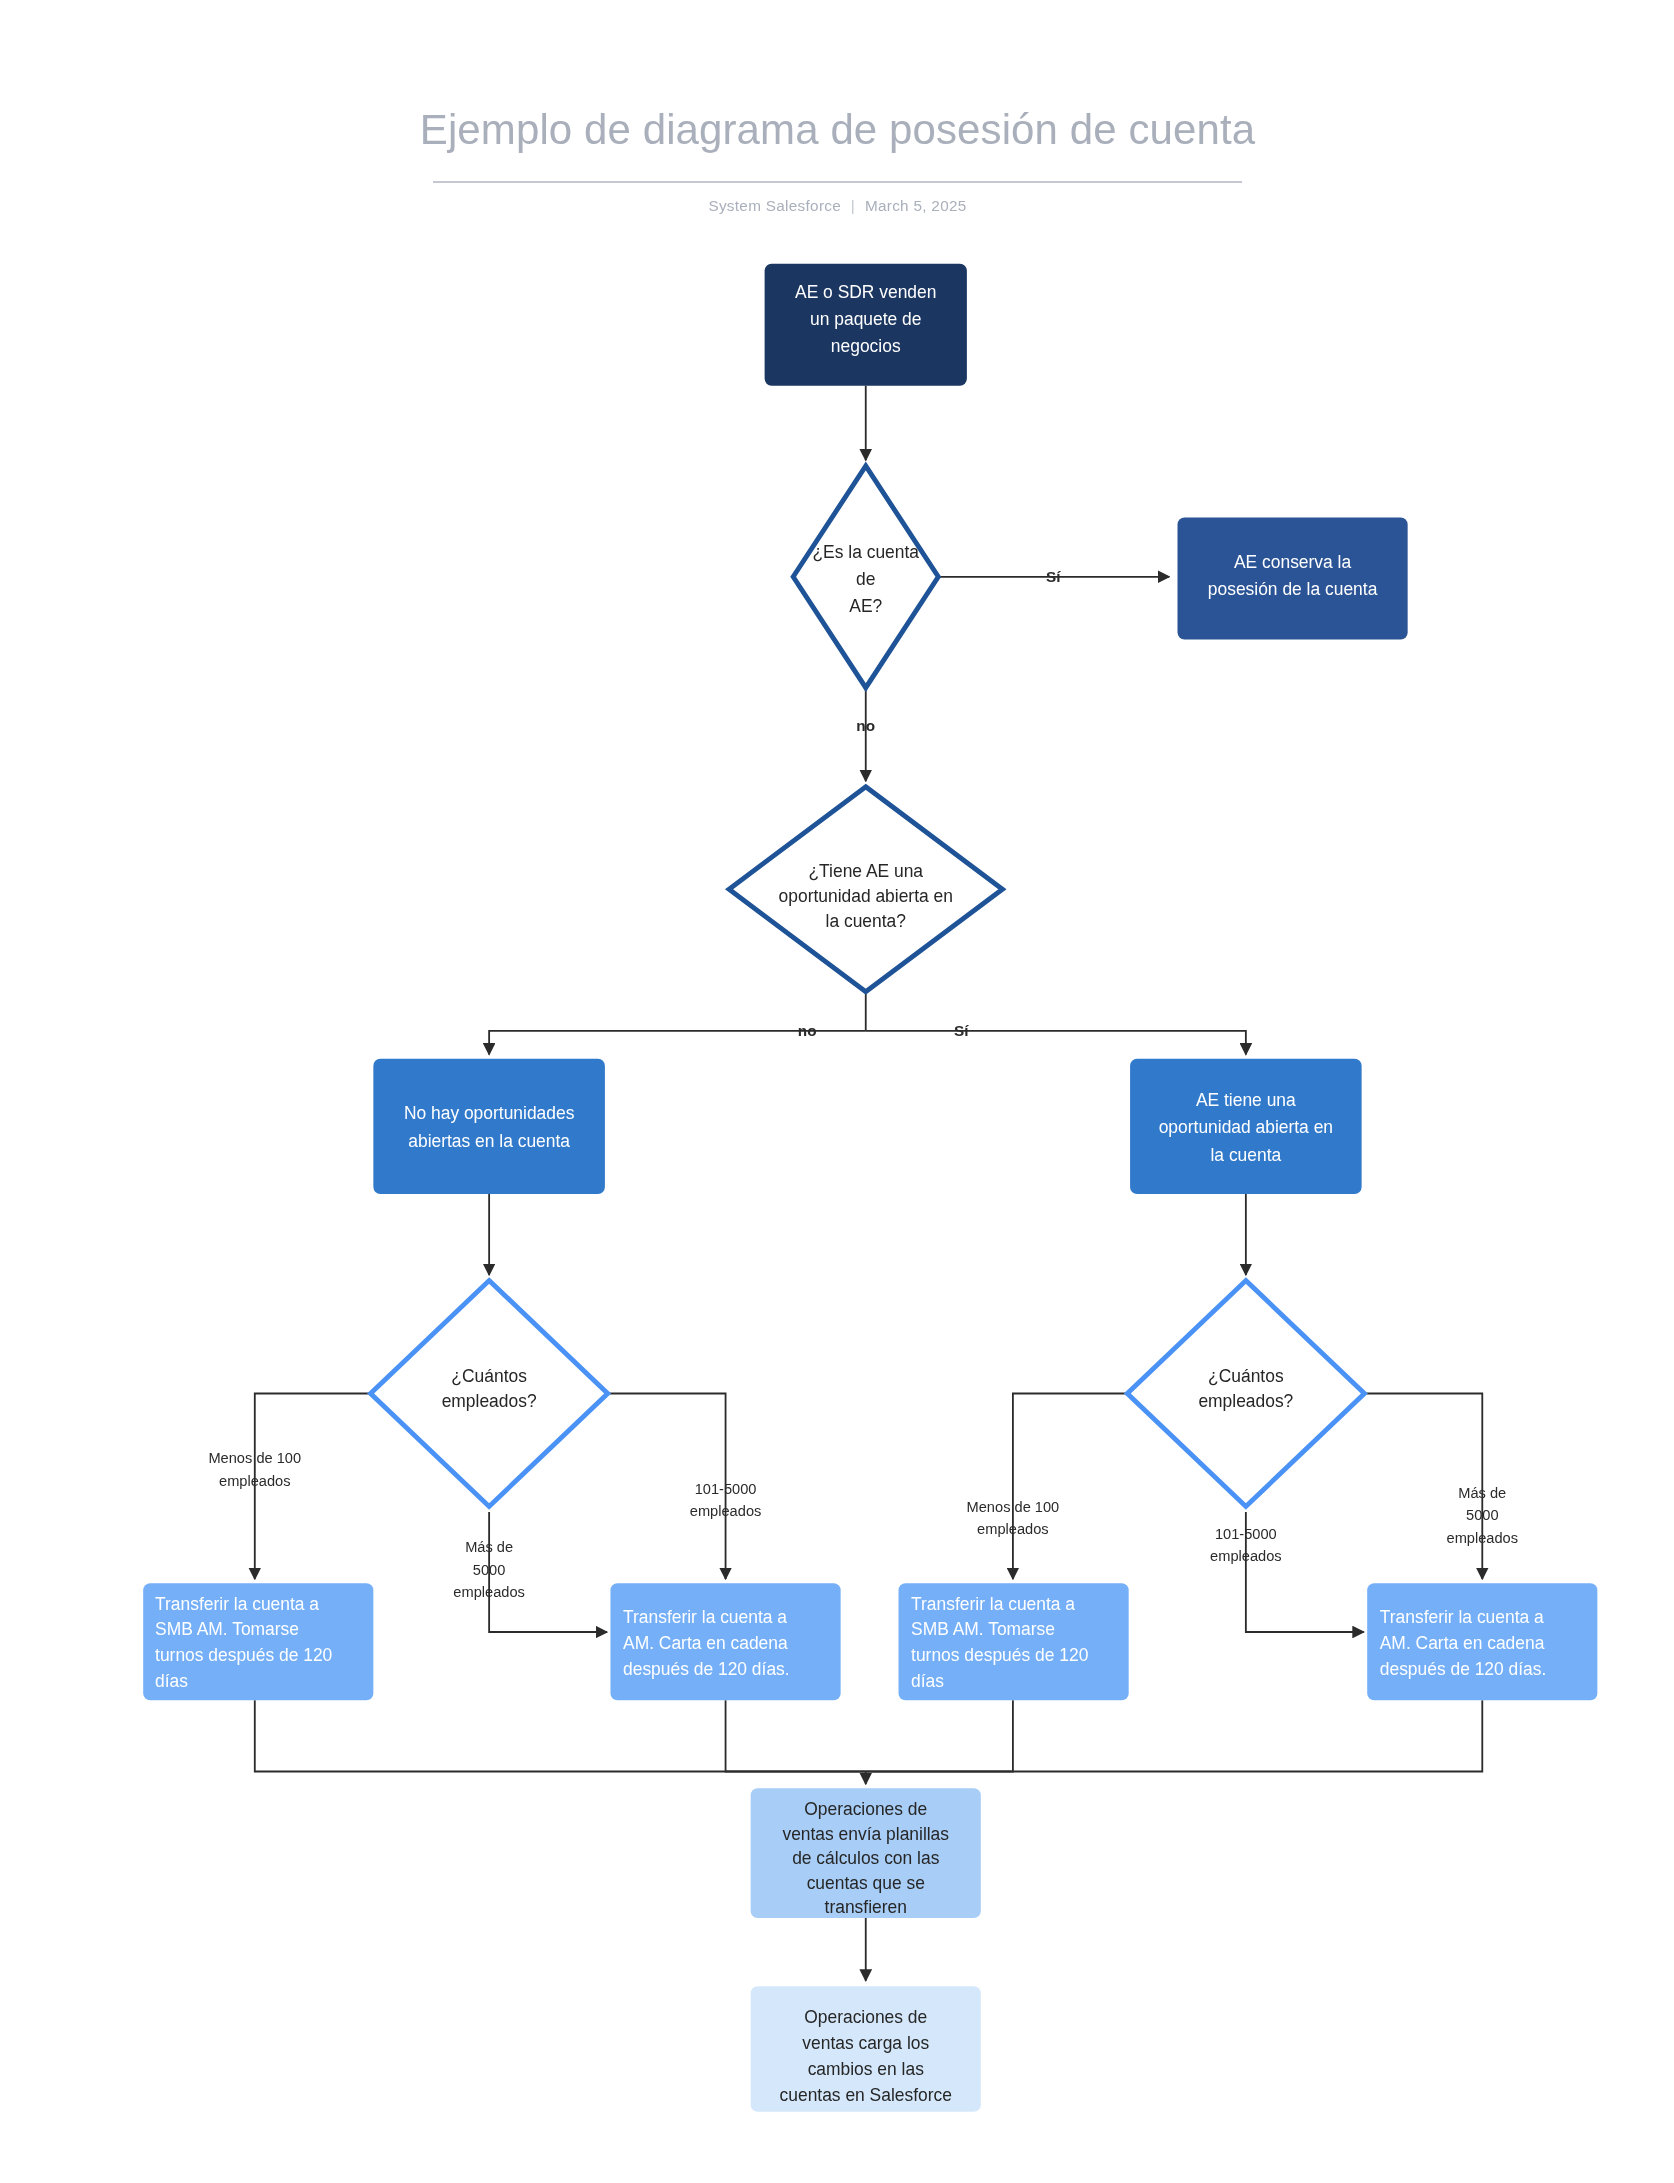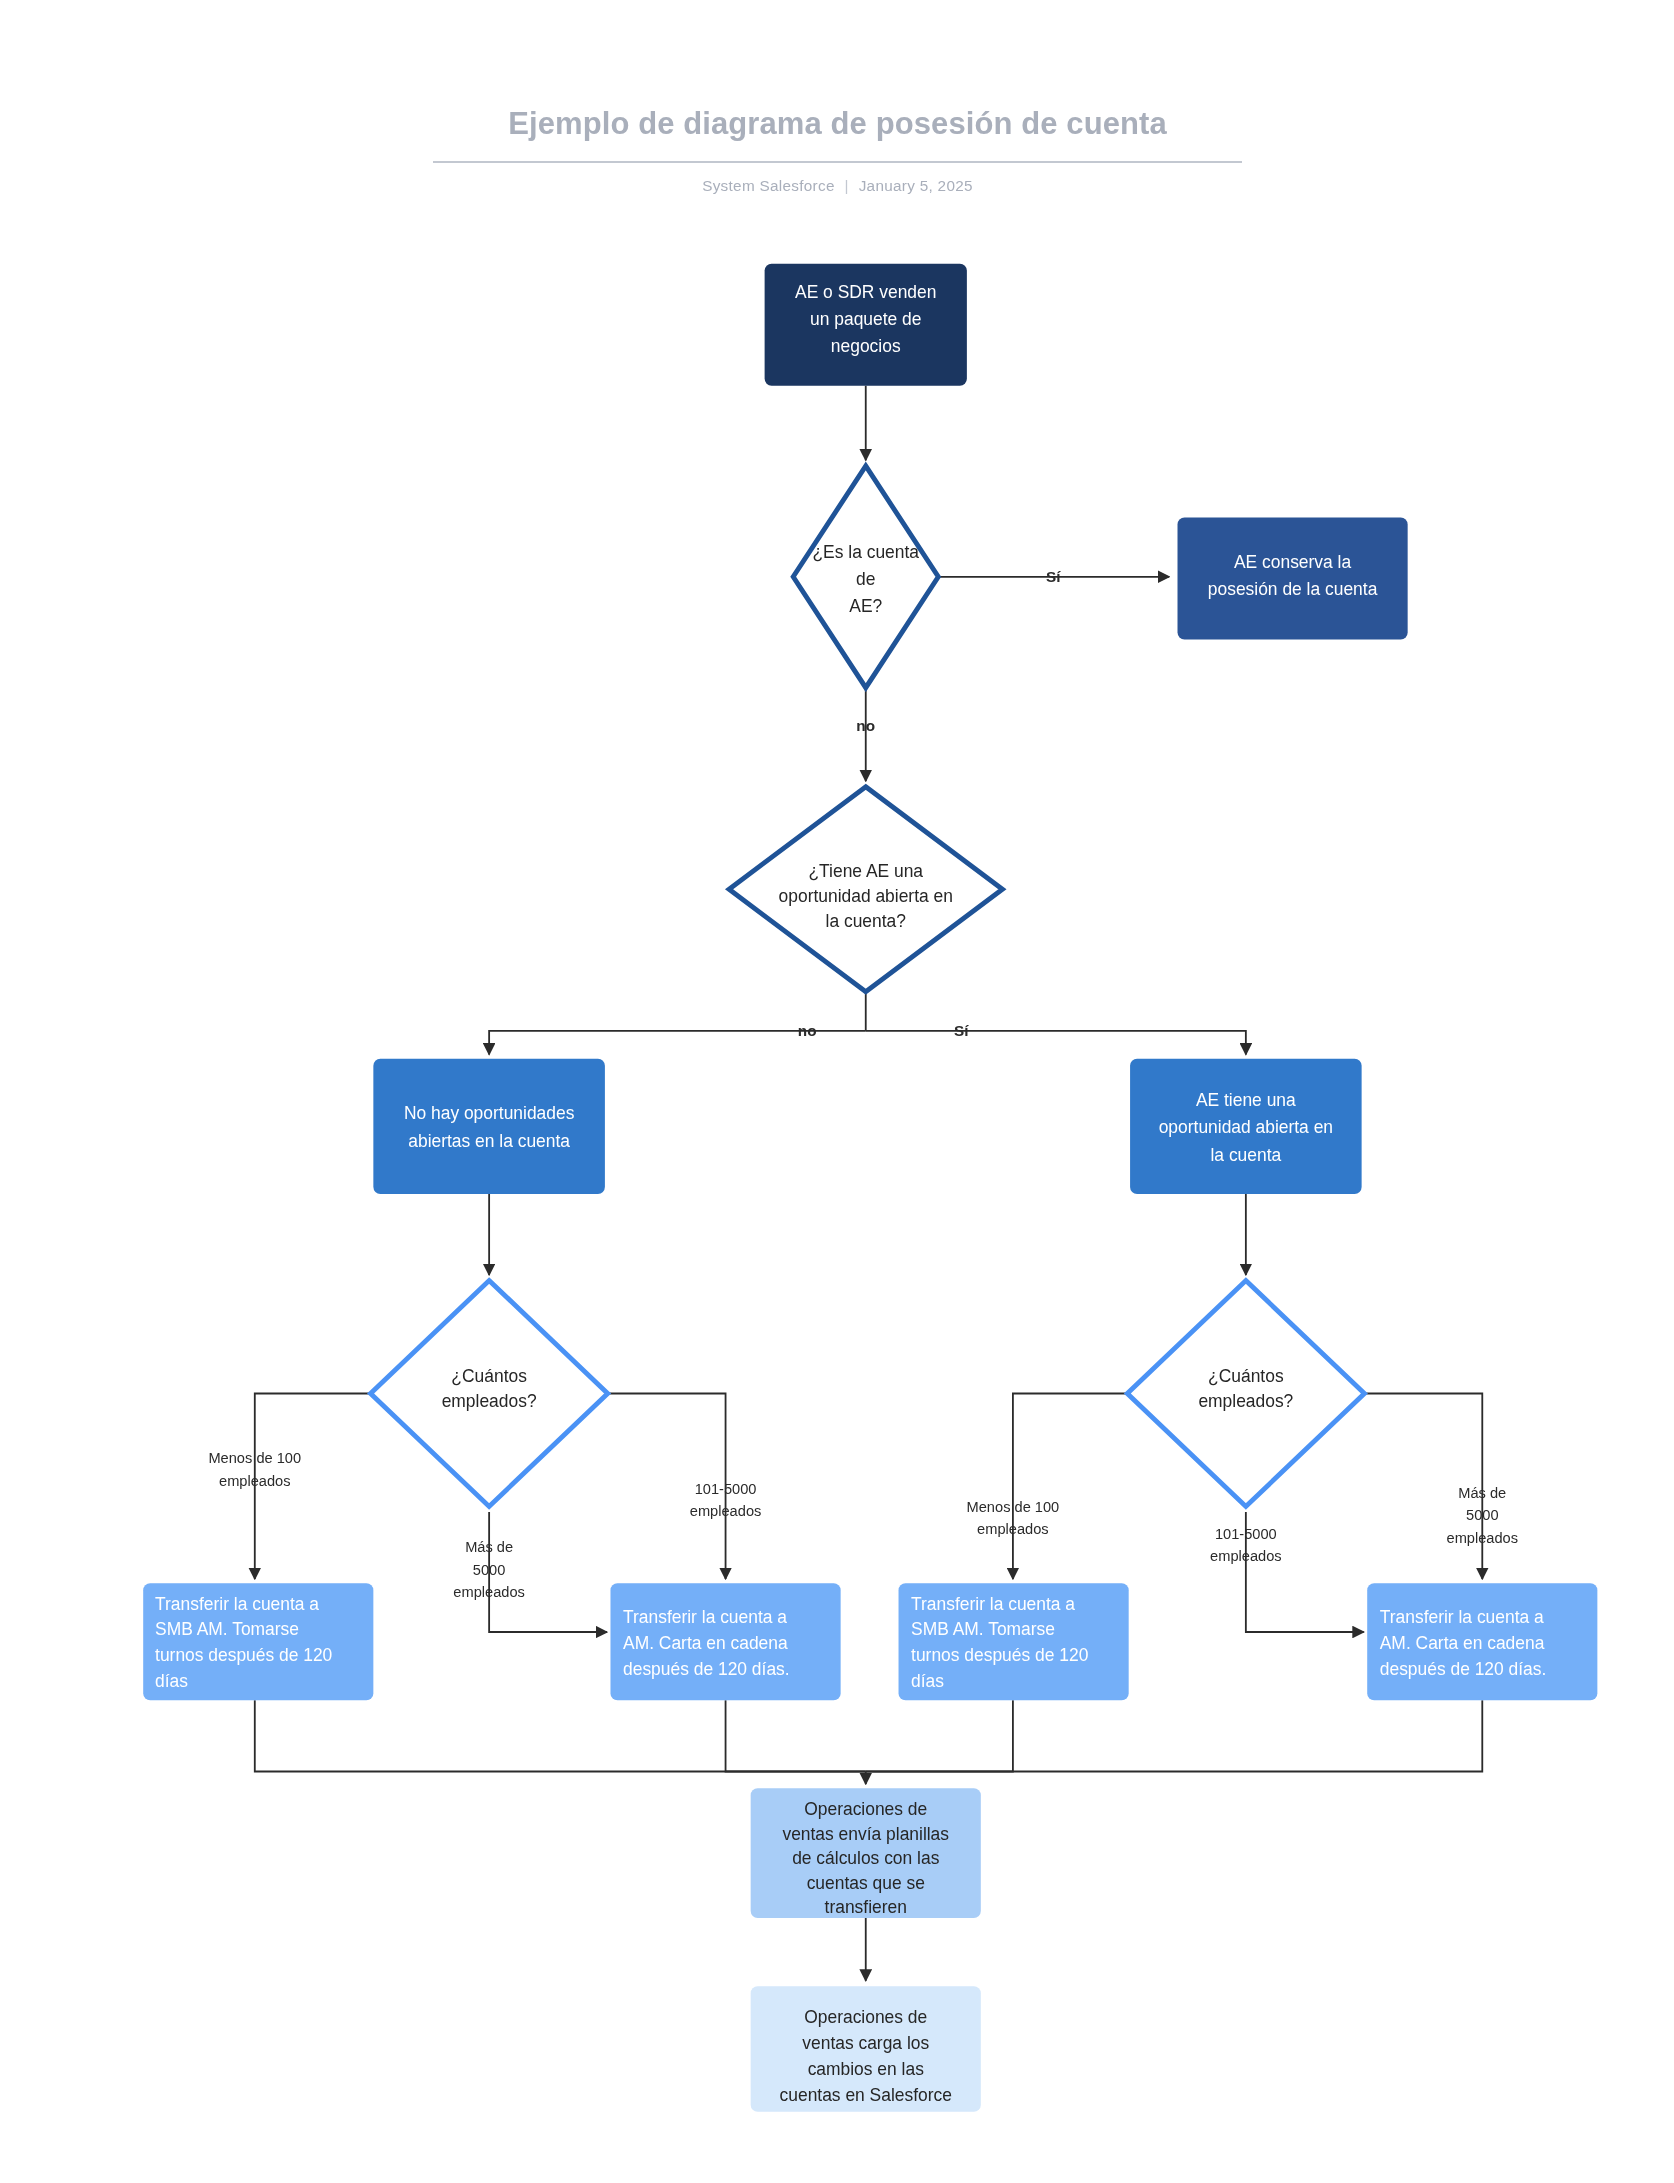--- a/index.html
+++ b/index.html
@@ -23,26 +23,26 @@
 
   
   .doc-header {
     position: absolute;
     left: 0;
     top: 105px;
     width: 1675px;
     text-align: center;
   }
   .doc-title {
-    font-size: 31px;
-    font-weight: bold;
+    font-size: 42px;
+    font-weight: normal;
     color: #a9afbb;
     letter-spacing: 0.1px;
     line-height: 1.2;
-    padding-bottom: 19px;
+    padding-bottom: 26px;
     display: inline-block;
   }
   .title-rule {
     width: 809px;
     height: 1.4px;
     background: #c3c8d1;
     margin: 0 auto;
   }
   .doc-sub {
     margin-top: 14px;
@@ -101,21 +101,21 @@
 </style>
 </head>
 <body>
 
 <div id="page">
 
   <div class="doc-header">
     <div class="doc-title">Ejemplo de diagrama de posesión de cuenta</div>
     <div class="title-rule"></div>
     <div class="doc-sub">
-      <span>System Salesforce</span><span class="sep">|</span><span>January 5, 2025</span>
+      <span>System Salesforce</span><span class="sep">|</span><span>March 5, 2025</span>
     </div>
   </div>
 
   <svg id="diagram" viewBox="0 0 2401 3130">
     <defs>
       <marker id="arrow" viewBox="0 0 10 10" refX="9" refY="5" markerWidth="7" markerHeight="7" orient="auto-start-reverse">
         <path d="M 0 0 L 10 5 L 0 10 z" fill="#2b2b2b"></path>
       </marker>
     </defs>
 

